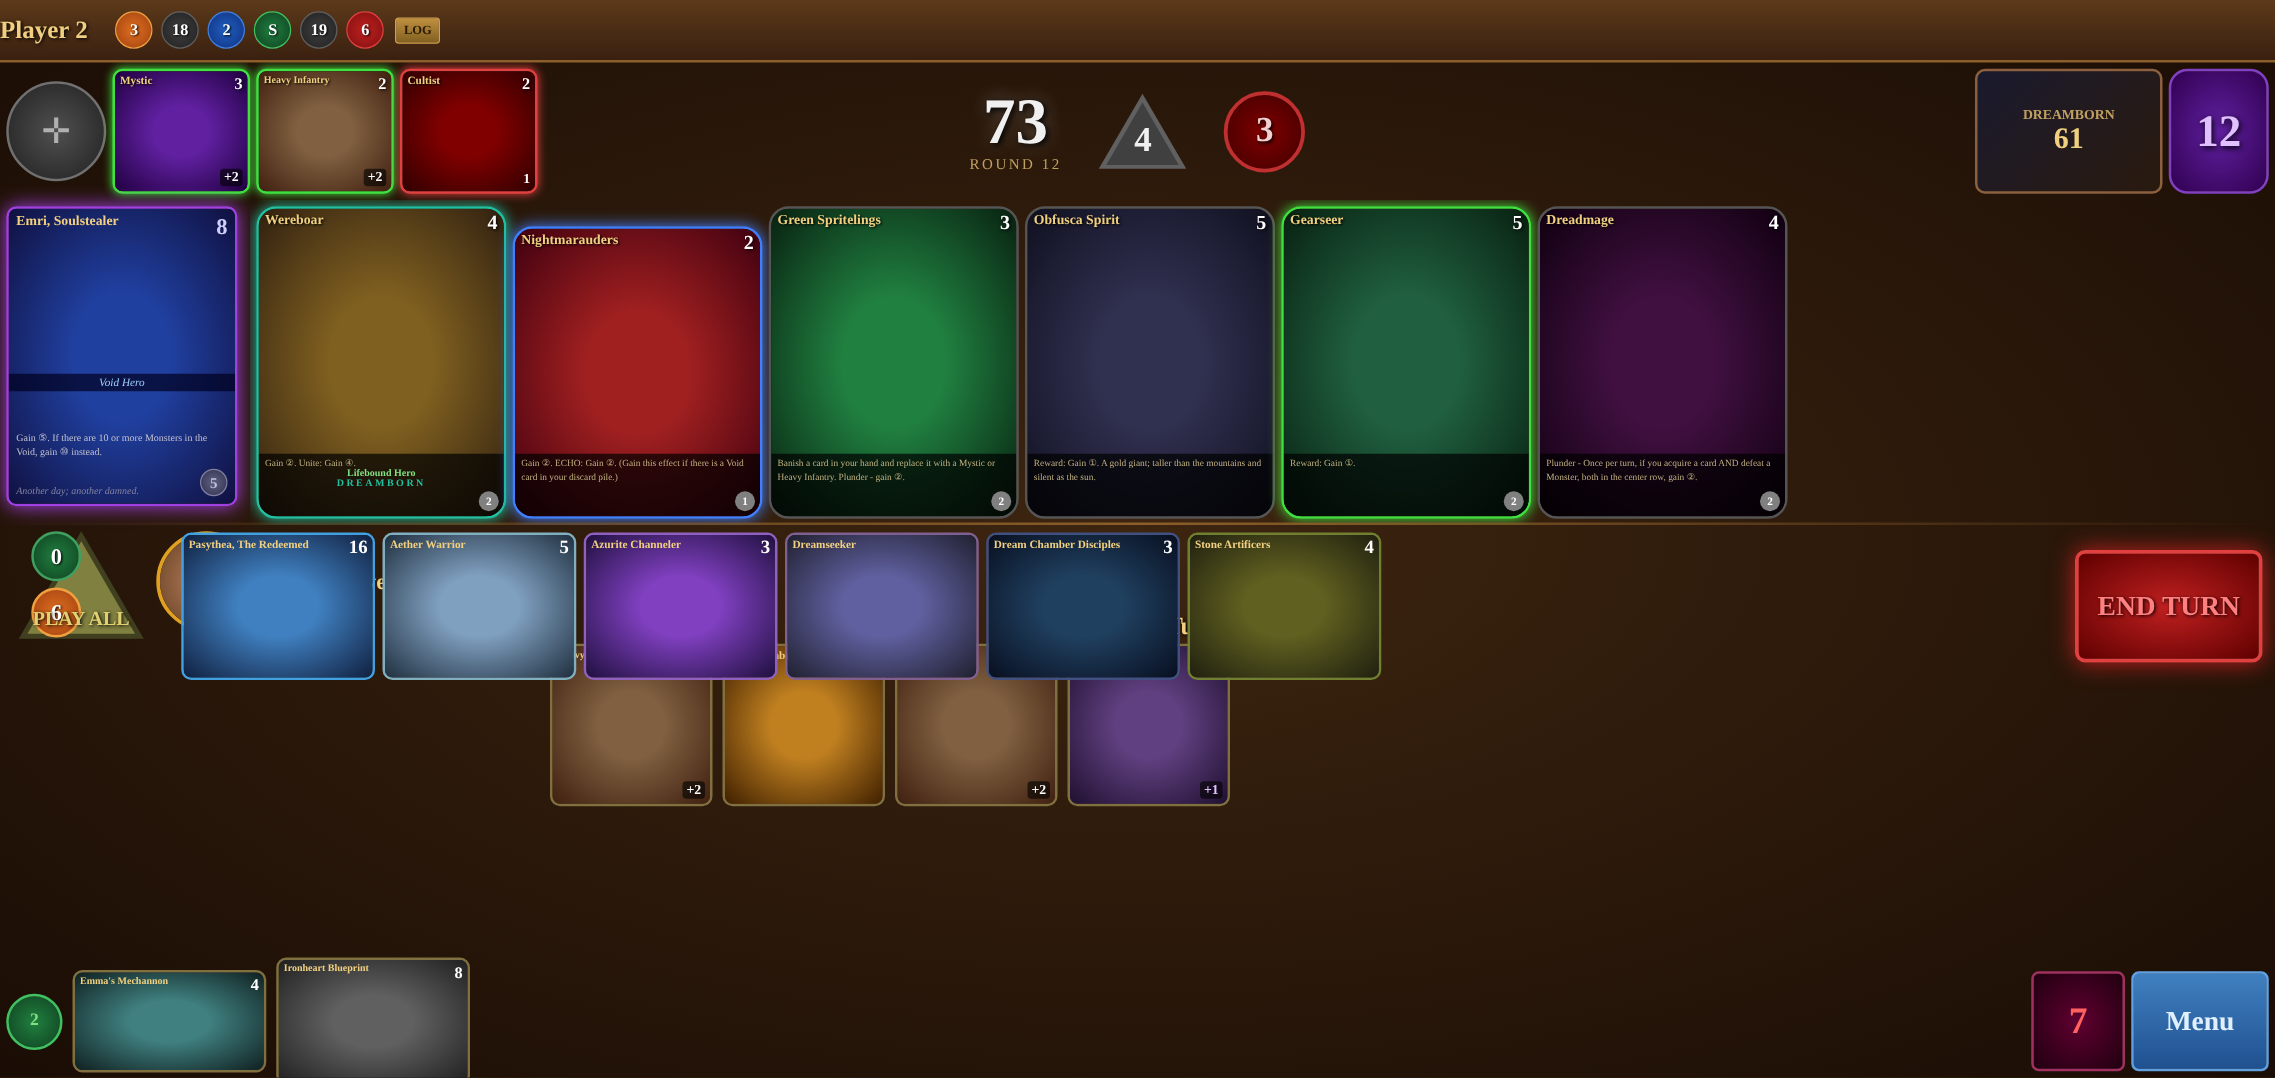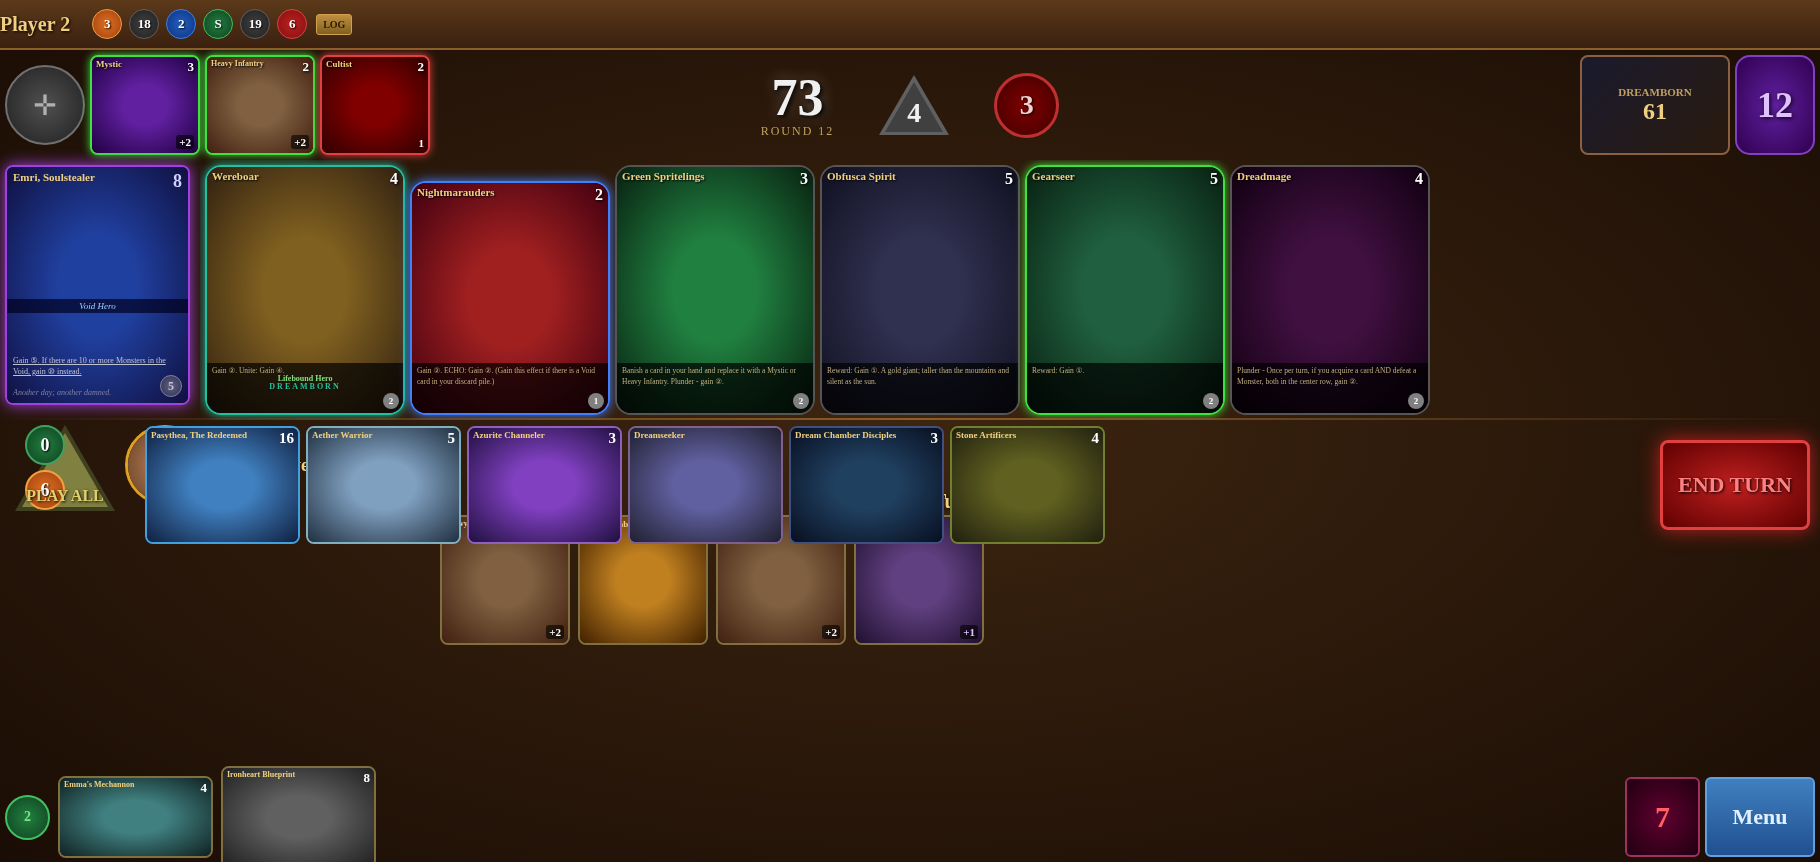--- a/index.html
+++ b/index.html
@@ -159,21 +159,21 @@
     
     .center-info {
       position: absolute;
       top: 50px;
       left: 420px;
       right: 420px;
       height: 110px;
       display: flex;
       align-items: center;
       justify-content: center;
-      gap: 45px;
+      gap: 30px;
       z-index: 5;
     }
 
     .round-badge {
       text-align: center;
     }
 
     .round-number {
       font-size: 52px;
       font-weight: bold;
@@ -355,28 +355,27 @@
       font-size: 9px;
       color: #a0d0ff;
       font-style: italic;
       z-index: 2;
       background: rgba(0,0,30,0.7);
       padding: 2px;
     }
 
     .hero-card-text {
       position: absolute;
-      bottom: 26px;
+      bottom: 36px;
       left: 6px;
       right: 6px;
       font-size: 8px;
       color: #c0c0d0;
       line-height: 1.4;
       z-index: 2;
-      text-decoration: underline;
     }
 
     .hero-card-bottom {
       position: absolute;
       bottom: 6px;
       left: 6px;
       font-size: 8px;
       color: #8080a0;
       font-style: italic;
       z-index: 2;

